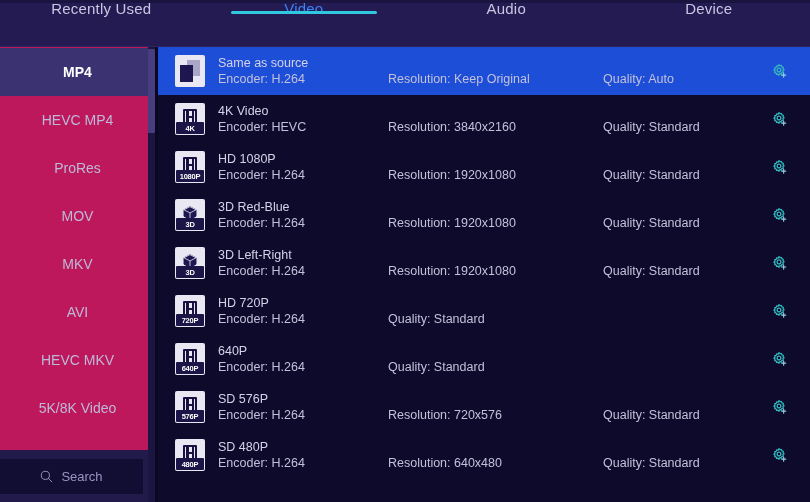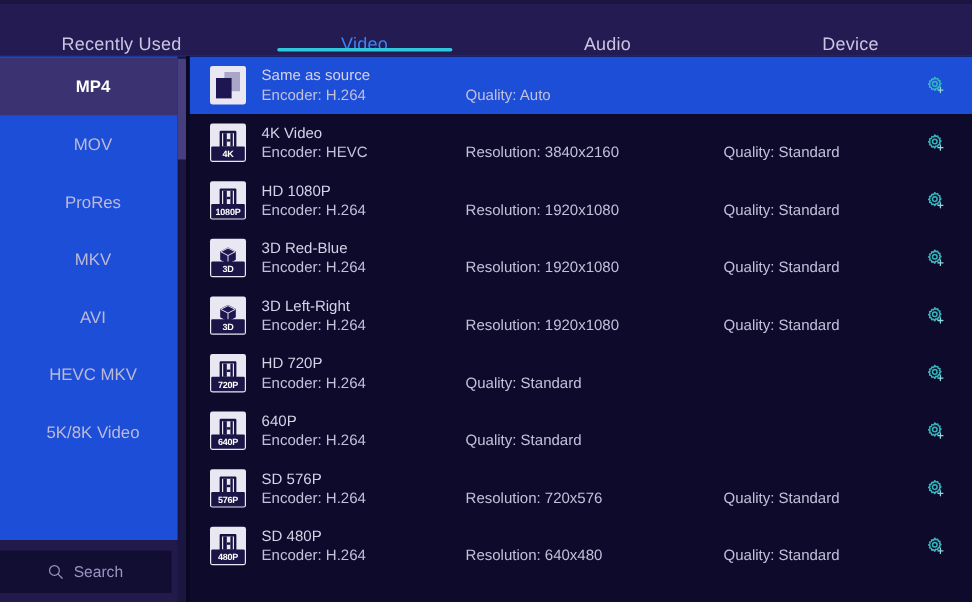--- a/index.html
+++ b/index.html
@@ -18,21 +18,21 @@
     flex-direction: column;
   }
 
   
   #tabbar {
     position: relative;
     height: 47px;
     min-height: 47px;
     background: #231b52;
     display: flex;
-    align-items: flex-end;
+    align-items: flex-start;
     border-bottom: 1px solid #2c2560;
   }
   #tabbar::before {
     content: "";
     position: absolute;
     left: 0; right: 0; top: 0;
     height: 3px;
     background: #1a1440;
   }
   .tab {
@@ -64,21 +64,21 @@
     flex: 1 1 auto;
     display: flex;
     min-height: 0;
     position: relative;
   }
 
   
   #sidebar {
     width: 155px;
     min-width: 155px;
-    background: #1d4ed8;
+    background: #be185d;
     position: relative;
     display: flex;
     flex-direction: column;
   }
   #sidebar-list {
     flex: 1 1 auto;
     display: flex;
     flex-direction: column;
     padding-top: 1px;
     overflow: hidden;
@@ -307,24 +307,27 @@
   </div>
 
   <div id="body">
 
     <div id="sidebar">
       <div id="sidebar-list">
         <div class="side-item selected">
           <span>MP4</span>
         </div>
         <div class="side-item">
-          <span>MOV</span>
+          <span>HEVC MP4</span>
         </div>
         <div class="side-item">
           <span>ProRes</span>
+        </div>
+        <div class="side-item">
+          <span>MOV</span>
         </div>
         <div class="side-item">
           <span>MKV</span>
         </div>
         <div class="side-item">
           <span>AVI</span>
         </div>
         <div class="side-item">
           <span>HEVC MKV</span>
         </div>
@@ -358,20 +361,21 @@
             <div class="pages">
               <div class="back"></div>
                 <div class="front"></div>
             </div>
           </div>
         </div>
         <div class="text-cell">
           <div class="r-title">Same as source</div>
           <div class="r-meta">
             <span class="r-enc">Encoder: H.264</span>
+            <span class="r-res">Resolution: Keep Original</span>
             <span class="r-qual">Quality: Auto</span>
           </div>
         </div>
         <div class="gear-cell">
           <svg class="gear-svg" width="20" height="20" viewBox="0 0 24 24" aria-hidden="true">
             <path d="M12 4.2l1.1 1.5 1.8-.5.5 1.8 1.8.5-.5 1.8 1.5 1.1-1.5 1.1.5 1.8-1.8.5-.5 1.8-1.8-.5L12 17.2l-1.1-1.5-1.8.5-.5-1.8-1.8-.5.5-1.8L5.8 11l1.5-1.1-.5-1.8 1.8-.5.5-1.8 1.8.5z" fill="none" stroke="#35b8bd" stroke-width="1.5" stroke-linejoin="round"></path>
             <circle cx="12" cy="10.7" r="2.3" fill="none" stroke="#35b8bd" stroke-width="1.5"></circle>
             <line x1="17.6" y1="14.4" x2="17.6" y2="19.4" stroke="#8fd9dd" stroke-width="1.3" stroke-linecap="round"></line>
             <line x1="15.1" y1="16.9" x2="20.1" y2="16.9" stroke="#8fd9dd" stroke-width="1.3" stroke-linecap="round"></line>
           </svg>

